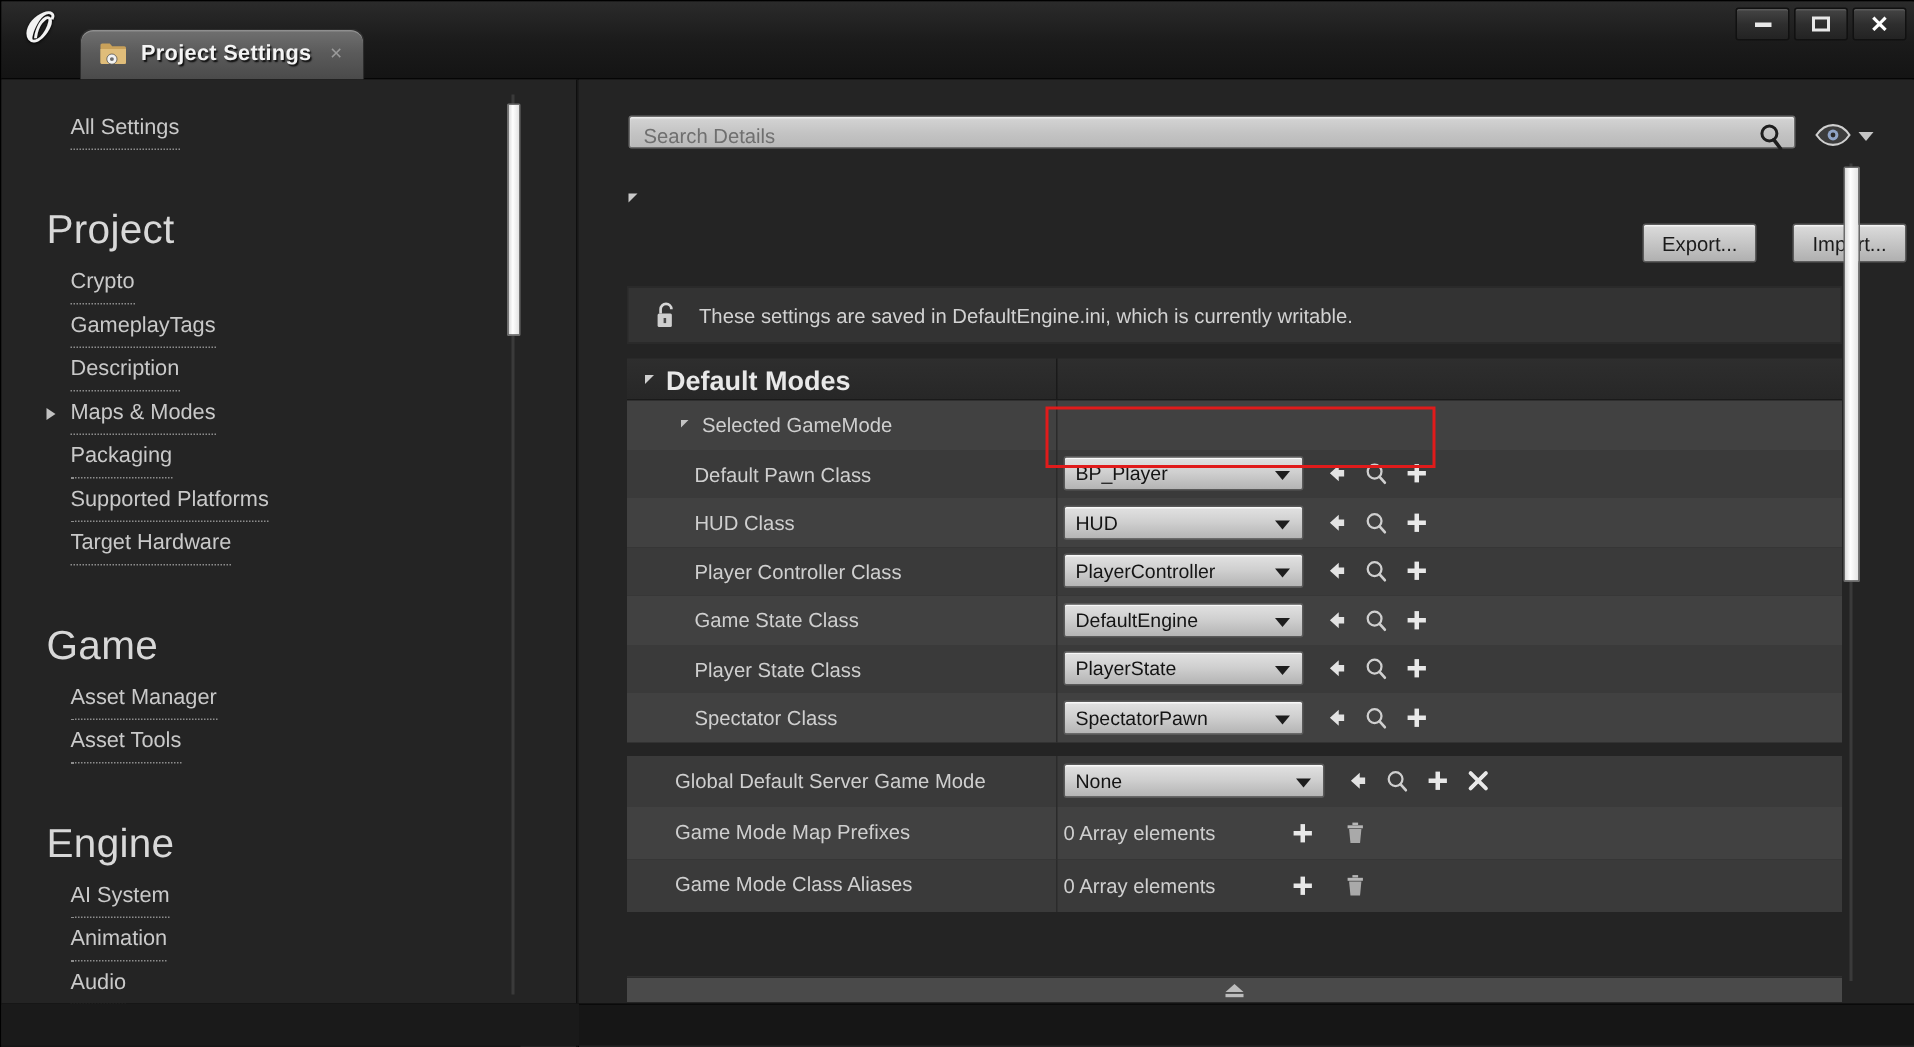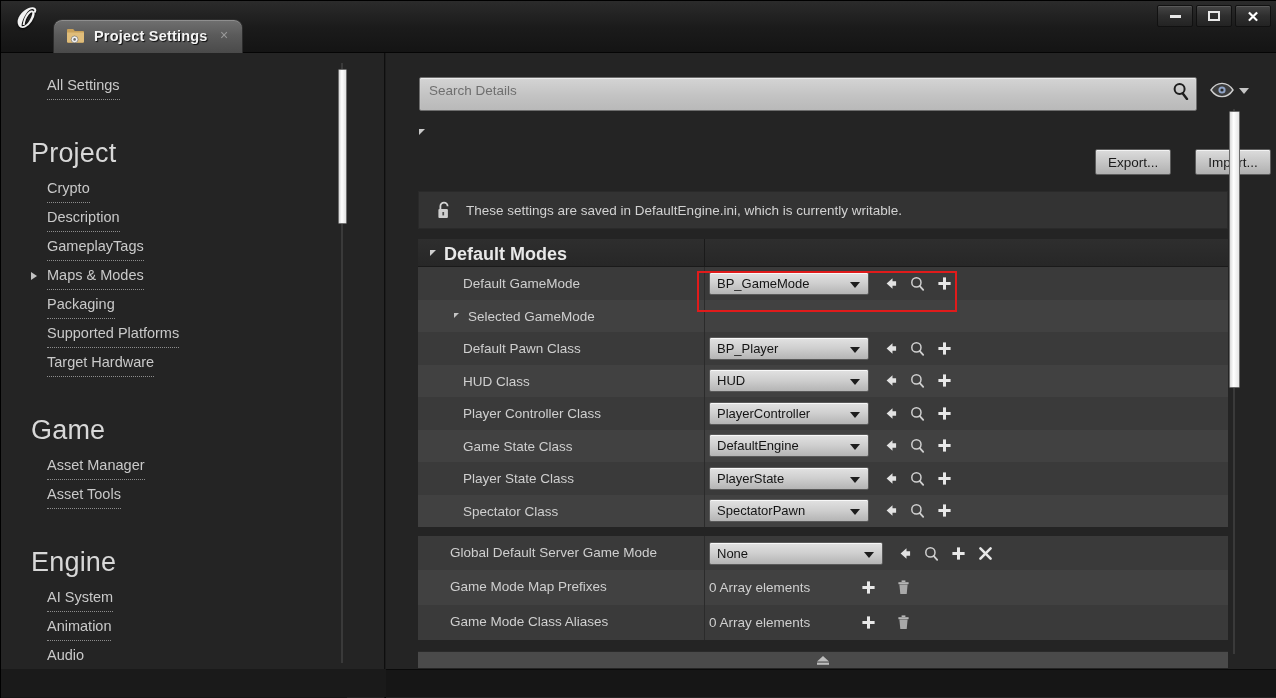--- a/index.html
+++ b/index.html
@@ -116,21 +116,21 @@
     background: linear-gradient(90deg,#d8d8d8,#ffffff 40%,#e2e2e2);
     border: 1px solid #6e6e6e; border-radius: 1px;
   }
 
   
   #main { position: absolute; left: 385px; top: 0; width: 891px; height: 646px; background: #242424; }
 
   
   #search-row { position: absolute; left: 33px; top: 24px; width: 840px; height: 26px; }
   #search-box {
-    position: absolute; left: 0; top: 0; width: 778px; height: 34px;
+    position: absolute; left: 0; top: 0; width: 778px; height: 22px;
     background: linear-gradient(180deg,#d4d4d4 0%, #c3c3c3 55%, #b9b9b9 100%);
     border: 1px solid #6d6d6d; border-radius: 2px;
     box-shadow: inset 0 1px 1px rgba(255,255,255,.6);
   }
   #search-input-text {
     position: absolute; left: 9px; top: 4px;
     font-size: 13.5px; color: #6f6f6f; line-height: 18px;
   }
   #search-magnifier { position: absolute; right: 6px; top: 4px; width: 18px; height: 18px; }
   #eye-icon { position: absolute; left: 790px; top: 4px; width: 26px; height: 18px; }
@@ -315,24 +315,24 @@
     <div id="sidebar">
       <div id="sidebar-inner">
 
         <a class="nav-link" style="margin-top:6px">All Settings</a>
 
         <div class="nav-section">Project</div>
         <div class="nav-row">
           <a class="nav-link">Crypto</a>
         </div>
         <div class="nav-row">
+          <a class="nav-link">GameplayTags</a>
+        </div>
+        <div class="nav-row">
           <a class="nav-link">Description</a>
-        </div>
-        <div class="nav-row">
-          <a class="nav-link">GameplayTags</a>
         </div>
         <div class="nav-row">
           <span class="nav-expander"></span>
           <a class="nav-link">Maps &amp; Modes</a>
         </div>
         <div class="nav-row">
           <a class="nav-link">Packaging</a>
         </div>
         <div class="nav-row">
           <a class="nav-link">Supported Platforms</a>
@@ -404,43 +404,20 @@
   </div>
 
   <div id="details">
 
     <div class="cat-header">
       <span class="cat-expander"></span>
       <span class="cat-label">Default Modes</span>
       <span class="col-split"></span>
     </div>
 
-    <div class="prop-row">
-      <span class="col-split"></span>
-      <span class="prop-label indent-2">Default GameMode</span>
-      <div class="val-area">
-        <div class="combo">
-          <span class="combo-text">BP_GameMode</span>
-          <span class="combo-caret"></span>
-        </div>
-        <div class="act-icons">
-          <svg class="act-ico" viewBox="0 0 17 17">
-            <path d="M10.5 3.2L4.6 8.5l5.9 5.3v-3.1h3.6V6.3h-3.6z" fill="#e2e2e2"></path>
-          </svg>
-          <svg class="act-ico" viewBox="0 0 17 17">
-            <circle cx="7.4" cy="7.4" r="4.6" fill="none" stroke="#cfcfcf" stroke-width="1.5"></circle>
-            <line x1="10.6" y1="10.8" x2="14.2" y2="14.8" stroke="#cfcfcf" stroke-width="1.8" stroke-linecap="round"></line>
-          </svg>
-          <svg class="act-ico" viewBox="0 0 17 17">
-            <rect x="7" y="2.4" width="3" height="12.2" fill="#e8e8e8"></rect>
-            <rect x="2.4" y="7" width="12.2" height="3" fill="#e8e8e8"></rect>
-          </svg>
-        </div>
-      </div>
-    </div>
 
     <div class="prop-row alt">
       <span class="col-split"></span>
       <span class="sub-expander" style="left:36px;"></span>
       <span class="prop-label" style="left:50px;">Selected GameMode</span>
     </div>
 
     <div class="prop-row">
       <span class="col-split"></span>
       <span class="prop-label indent-2">Default Pawn Class</span>

